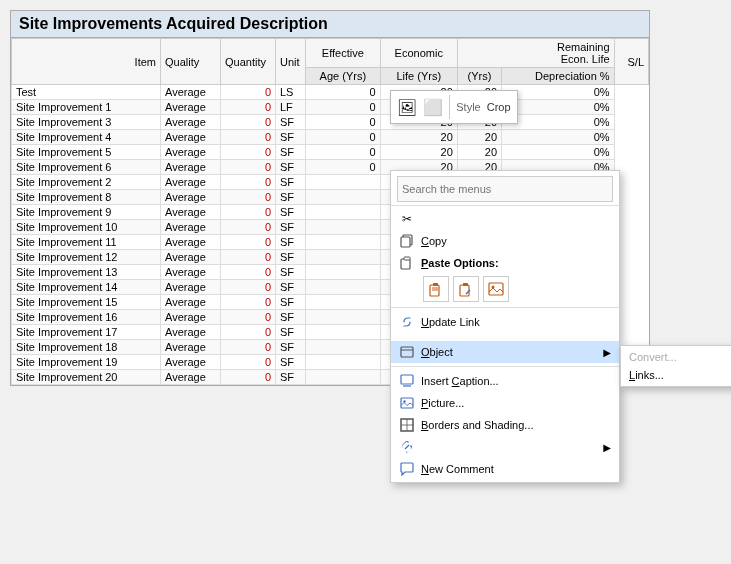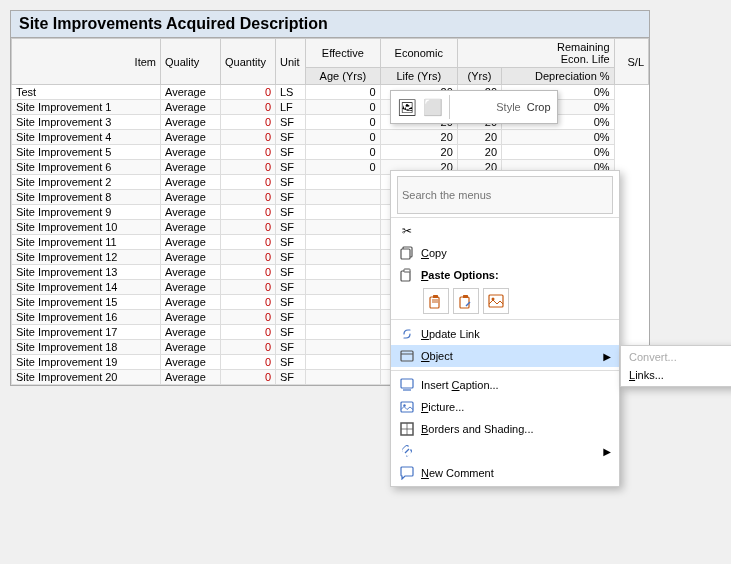--- a/index.html
+++ b/index.html
@@ -85,37 +85,38 @@
       align-items: center;
       padding: 3px 8px;
       cursor: pointer;
       white-space: nowrap;
       font-size: 11px;
       gap: 6px;
     }
 
     .context-menu-item:hover, .context-menu-item.selected {
       background: #cce4ff;
+      margin-top: 8px;
     }
 
     .context-menu-separator {
       border-top: 1px solid #ddd;
       margin: 3px 0;
     }
 
     .context-menu-search {
       padding: 3px 6px;
       border-bottom: 1px solid #ddd;
       margin-bottom: 2px;
     }
 
     .context-menu-search input {
       width: 100%;
       border: 1px solid #ccc;
-      padding: 12px 4px;
+      padding: 6px 4px;
       font-size: 11px;
       background: #f8f8f8;
       color: #aaa;
     }
 
     .menu-icon {
       width: 16px;
       height: 16px;
       display: inline-flex;
       align-items: center;
@@ -434,21 +435,21 @@
           <td class="right-col">0%</td>
         </tr>
       </tbody>
   </table>
 </div>
 
 <div class="crop-toolbar">
   <span class="crop-toolbar-icon">🖼</span>
   <span class="crop-toolbar-icon">⬜</span>
   <div class="crop-sep"></div>
-  <span style="color:#666;margin-left:40px;">Style</span>
+  <span style="color:#666;">Style</span>
   <span style="color:#333;font-weight:500;">Crop</span>
 </div>
 
 <div class="context-menu">
 
   <div class="context-menu-search">
     <input type="text" placeholder="Search the menus" style="">
   </div>
 
   <div class="context-menu-item">

